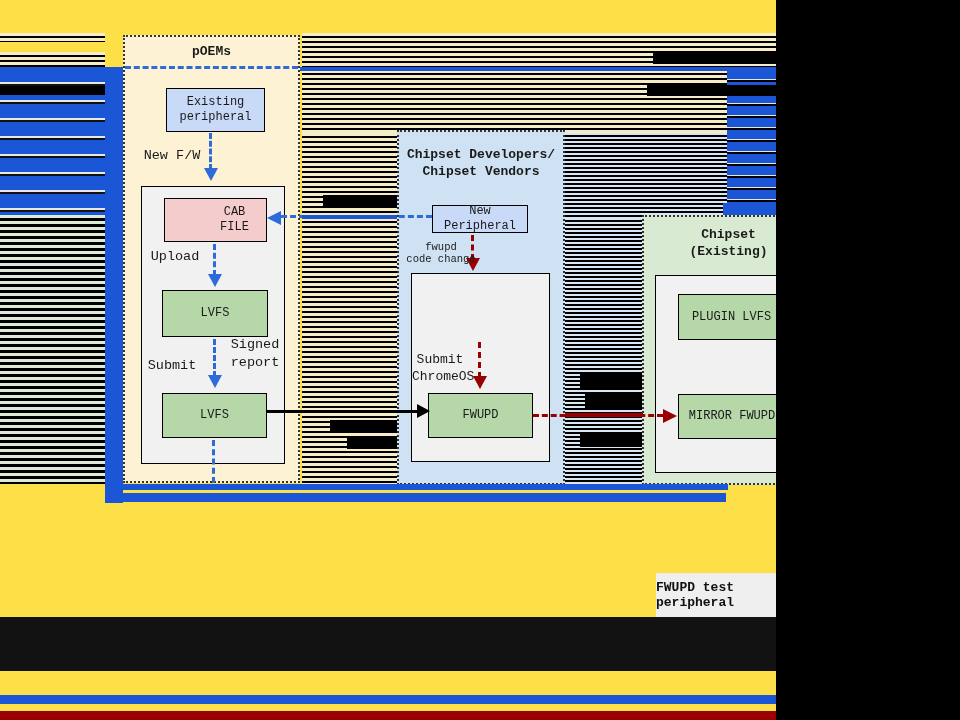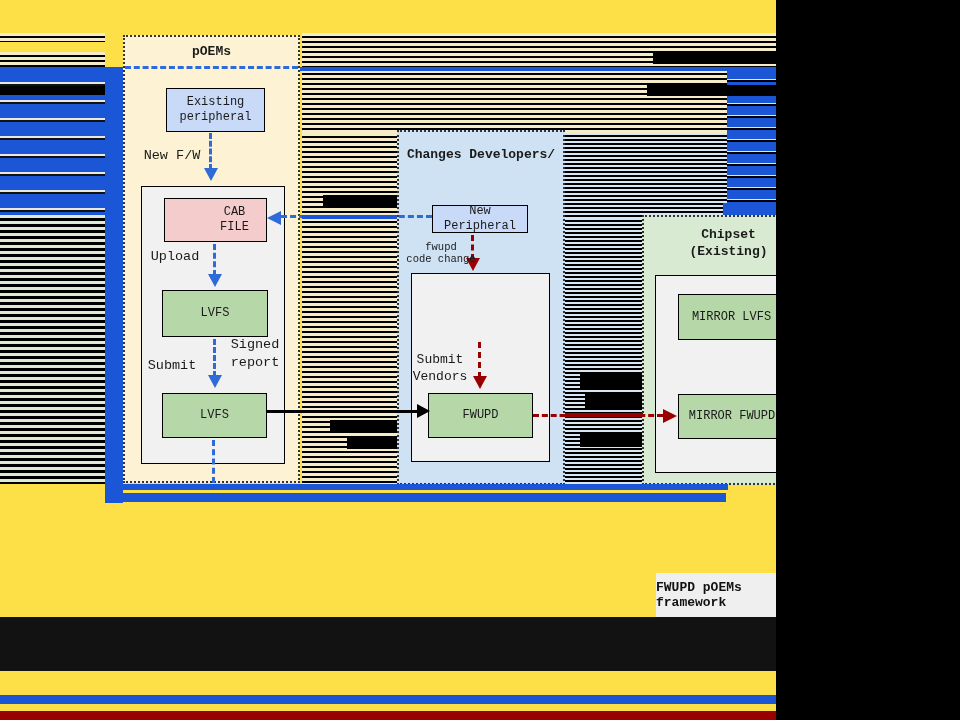--- a/index.html
+++ b/index.html
@@ -96,50 +96,51 @@
   <div class="abs vdash-blue" style="left:213px;top:339px;height:38px;"></div>
   <div class="abs head-down-blue" style="left:208px;top:375px;"></div>
 
   <div class="abs node node-green" style="left:162px;top:393px;width:105px;height:45px;">
     <span>LVFS</span>
   </div>
   <div class="abs vdash-blue" style="left:212px;top:440px;height:43px;"></div>
 
   <div class="abs container-box lblue" style="left:397px;top:130px;width:168px;height:355px;"></div>
   <div class="abs title" style="left:397px;top:147px;width:168px;">
-    <span class="ln">Changes Developers/</span>
+    <span class="ln">Chipset Developers/</span>
+    <span class="ln">Chipset Vendors</span>
   </div>
   <div class="abs node node-blue" style="left:432px;top:205px;width:96px;height:28px;">
     <span>New Peripheral</span>
   </div>
   <div class="abs vdash-red" style="left:471px;top:235px;height:25px;"></div>
   <div class="abs head-down-red" style="left:466px;top:258px;"></div>
   <div class="abs lbl-sm" style="left:406px;top:241px;width:70px;">
     <span class="ln">fwupd</span>
     <span class="ln">code change</span>
   </div>
   <div class="abs inner" style="left:411px;top:273px;width:139px;height:189px;"></div>
   <div class="abs vdash-red" style="left:478px;top:342px;height:36px;"></div>
   <div class="abs head-down-red" style="left:473px;top:376px;"></div>
   <div class="abs lbl" style="left:412px;top:352px;width:56px;font-size:13px;">
     <span class="ln">Submit</span>
-    <span class="ln">Vendors</span>
+    <span class="ln">ChromeOS</span>
   </div>
   <div class="abs node node-green" style="left:428px;top:393px;width:105px;height:45px;">
     <span>FWUPD</span>
   </div>
 
   <div class="abs container-box lgreen" style="left:642px;top:215px;width:173px;height:270px;"></div>
   <div class="abs title" style="left:642px;top:227px;width:173px;">
     <span class="ln">Chipset</span>
     <span class="ln">(Existing)</span>
   </div>
   <div class="abs inner" style="left:655px;top:275px;width:146px;height:198px;"></div>
   <div class="abs node node-green" style="left:678px;top:294px;width:107px;height:46px;">
-    <span>MIRROR LVFS</span>
+    <span>PLUGIN LVFS</span>
   </div>
   <div class="abs node node-green" style="left:678px;top:394px;width:108px;height:45px;">
     <span>MIRROR FWUPD</span>
   </div>
 
   <div class="abs black" style="left:323px;top:195px;width:74px;height:13px;"></div>
   <div class="abs black" style="left:330px;top:420px;width:67px;height:12px;"></div>
   <div class="abs black" style="left:347px;top:436px;width:50px;height:13px;"></div>
   <div class="abs black" style="left:580px;top:374px;width:62px;height:14px;"></div>
   <div class="abs black" style="left:585px;top:394px;width:57px;height:15px;"></div>
@@ -153,21 +154,21 @@
   <div class="abs head-right-black" style="left:417px;top:404px;"></div>
 
   <div class="abs hdash-red" style="left:533px;top:414px;width:130px;"></div>
   <div class="abs bar-red" style="left:565px;top:413px;width:78px;height:4px;"></div>
   <div class="abs head-right-red" style="left:663px;top:409px;"></div>
 
   <div class="abs bar-blue" style="left:107px;top:484px;width:621px;height:6px;"></div>
   <div class="abs bar-blue" style="left:106px;top:493px;width:620px;height:9px;"></div>
 
   <div class="abs testbox" style="left:656px;top:573px;width:144px;height:44px;">
-    <span>FWUPD pOEMs framework</span>
+    <span>FWUPD test peripheral</span>
   </div>
 
   <div class="abs band-dark" style="left:0px;top:617px;width:960px;height:54px;"></div>
   <div class="abs bar-blue" style="left:783px;top:688px;width:64px;height:4px;"></div>
   <div class="abs bar-blue" style="left:846px;top:683px;width:26px;height:21px;"></div>
   <div class="abs bar-blue" style="left:0px;top:695px;width:960px;height:9px;"></div>
   <div class="abs bar-red" style="left:783px;top:705px;width:57px;height:3px;"></div>
   <div class="abs bar-red" style="left:846px;top:694px;width:26px;height:18px;"></div>
   <div class="abs bar-red" style="left:872px;top:707px;width:21px;height:5px;"></div>
   <div class="abs bar-red" style="left:0px;top:711px;width:960px;height:9px;"></div>

